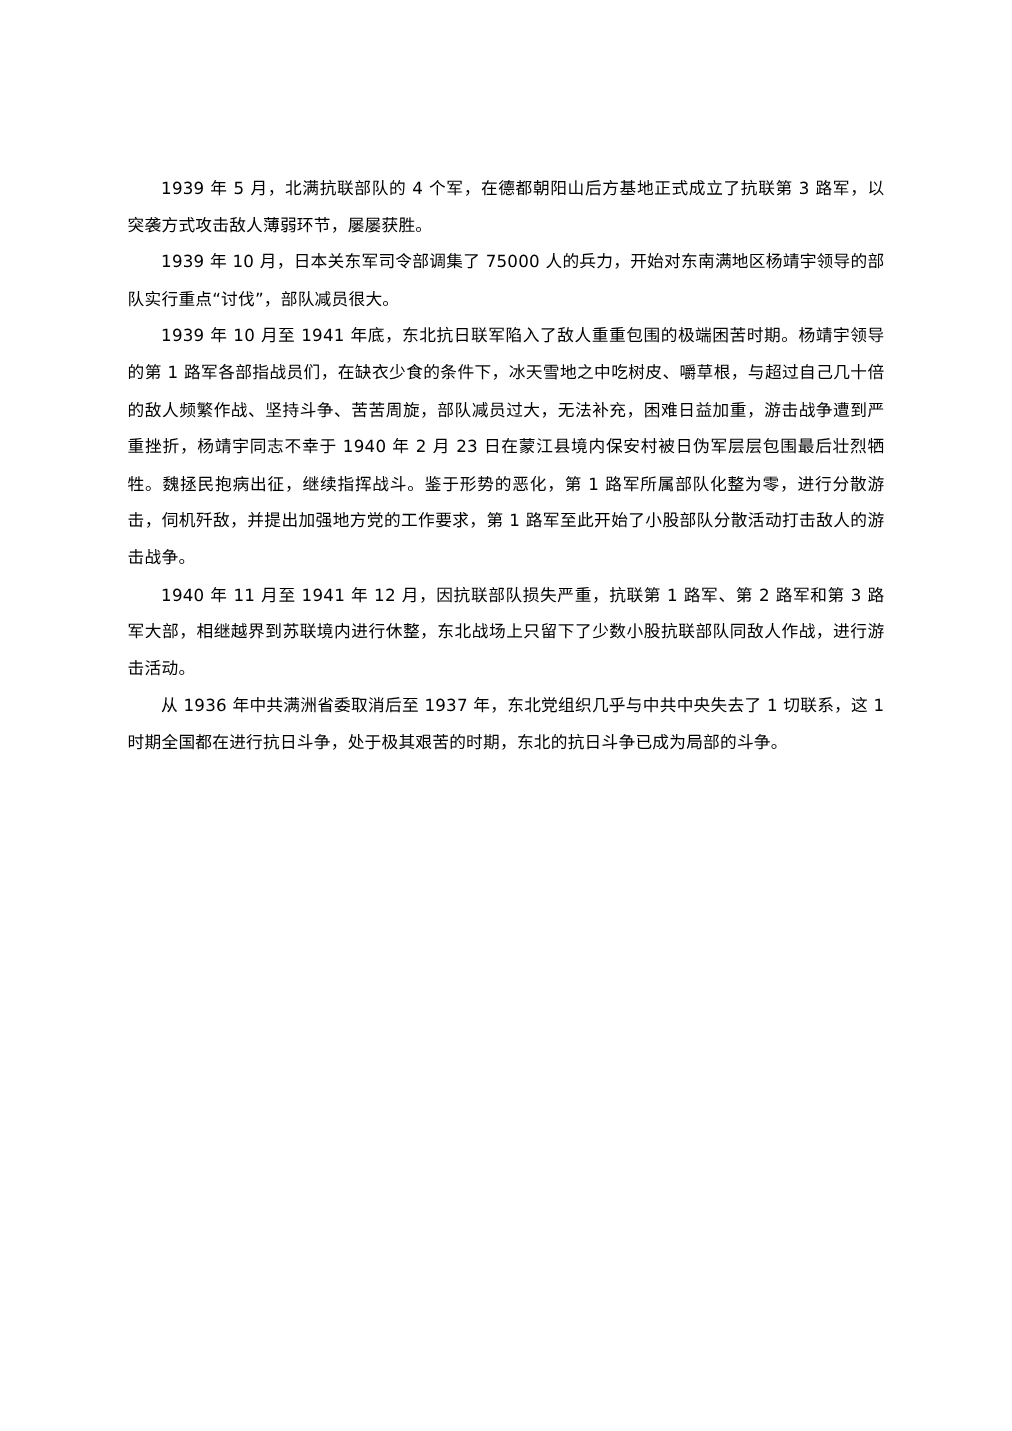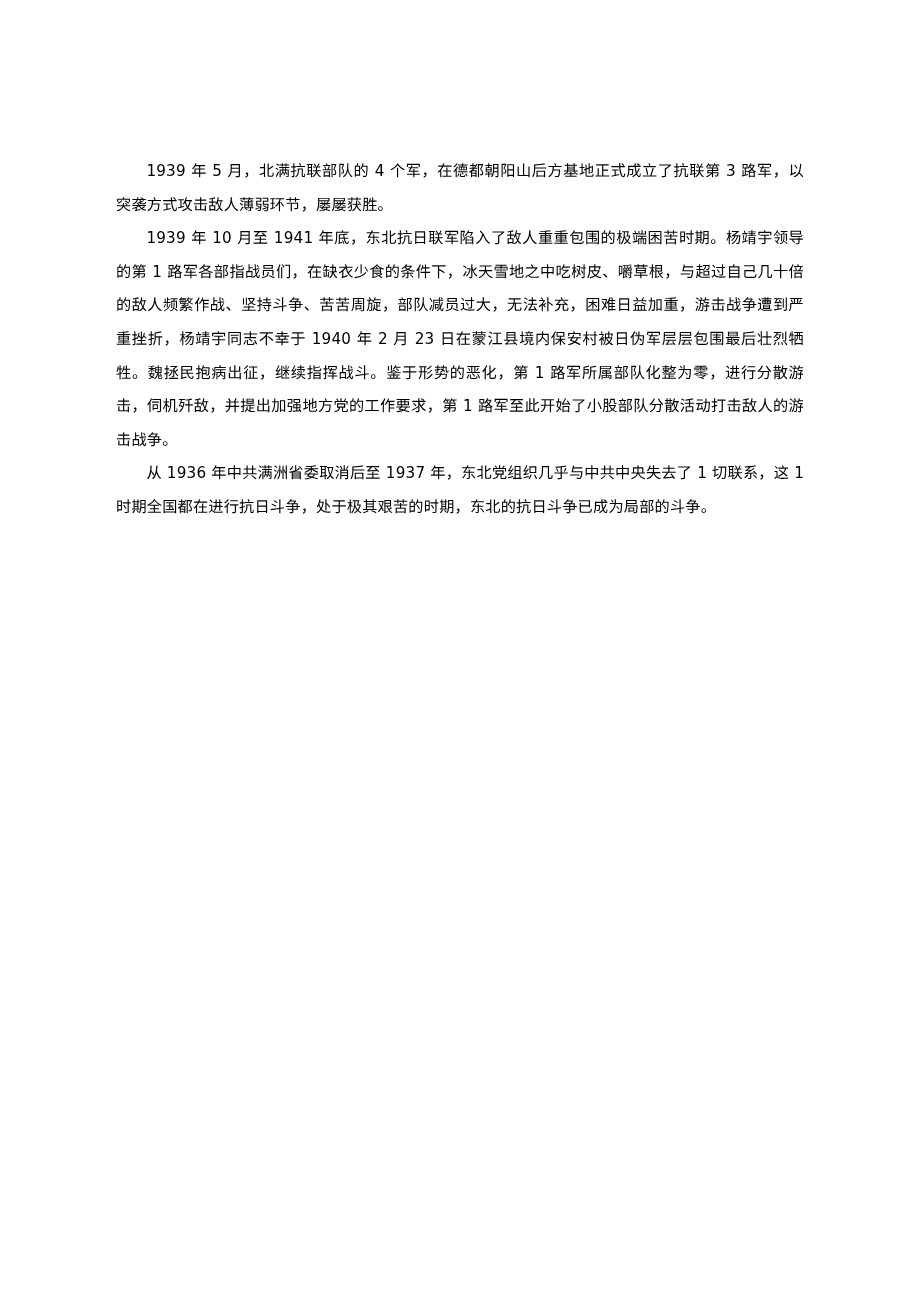--- a/index.html
+++ b/index.html
@@ -34,16 +34,18 @@
     text-align: justify;
     text-justify: inter-ideograph;
   }
 </style>
 </head>
 <body>
 
 <div class="page">
   <div class="doc-body">
     <p class="para">1939 年 5 月，北满抗联部队的 4 个军，在德都朝阳山后方基地正式成立了抗联第 3 路军，以突袭方式攻击敌人薄弱环节，屡屡获胜。</p>
+    <p class="para">1939 年 10 月，日本关东军司令部调集了 75000 人的兵力，开始对东南满地区杨靖宇领导的部队实行重点“讨伐”，部队减员很大。</p>
     <p class="para">1939 年 10 月至 1941 年底，东北抗日联军陷入了敌人重重包围的极端困苦时期。杨靖宇领导的第 1 路军各部指战员们，在缺衣少食的条件下，冰天雪地之中吃树皮、嚼草根，与超过自己几十倍的敌人频繁作战、坚持斗争、苦苦周旋，部队减员过大，无法补充，困难日益加重，游击战争遭到严重挫折，杨靖宇同志不幸于 1940 年 2 月 23 日在蒙江县境内保安村被日伪军层层包围最后壮烈牺牲。魏拯民抱病出征，继续指挥战斗。鉴于形势的恶化，第 1 路军所属部队化整为零，进行分散游击，伺机歼敌，并提出加强地方党的工作要求，第 1 路军至此开始了小股部队分散活动打击敌人的游击战争。</p>
+    <p class="para">1940 年 11 月至 1941 年 12 月，因抗联部队损失严重，抗联第 1 路军、第 2 路军和第 3 路军大部，相继越界到苏联境内进行休整，东北战场上只留下了少数小股抗联部队同敌人作战，进行游击活动。</p>
     <p class="para">从 1936 年中共满洲省委取消后至 1937 年，东北党组织几乎与中共中央失去了 1 切联系，这 1 时期全国都在进行抗日斗争，处于极其艰苦的时期，东北的抗日斗争已成为局部的斗争。</p>
   </div>
 </div>
 
 </body></html>

